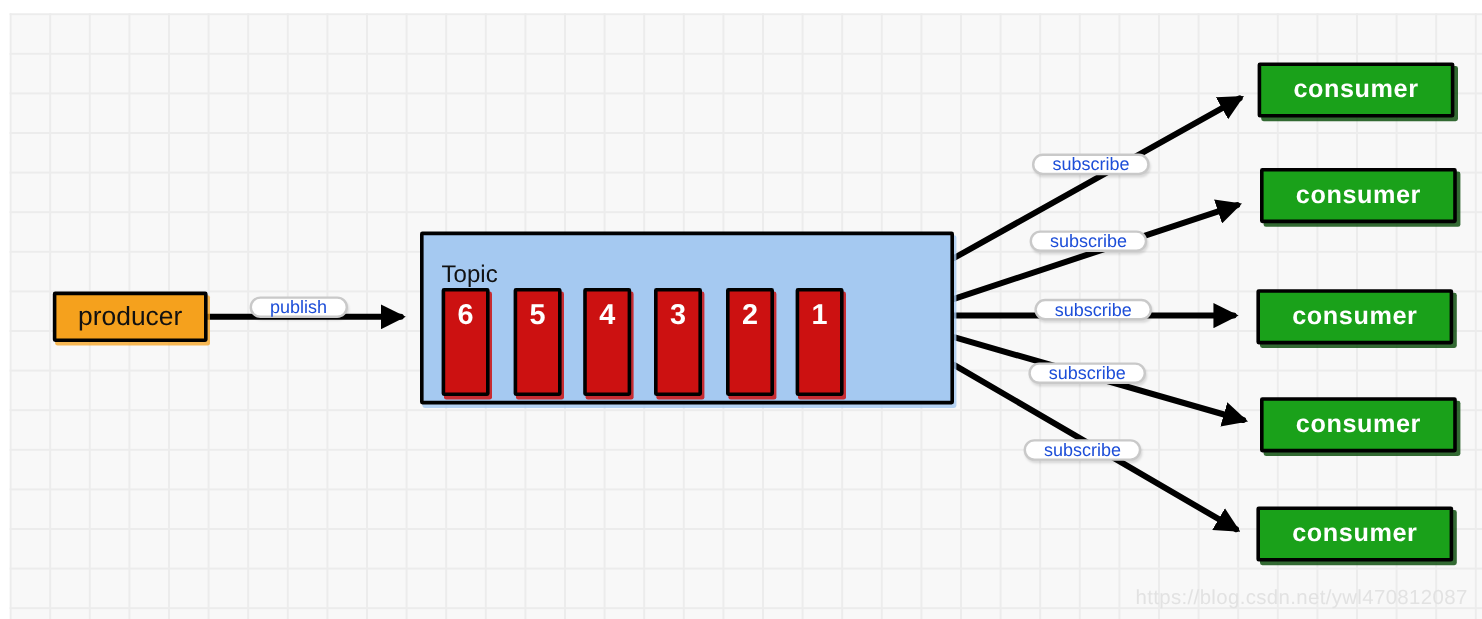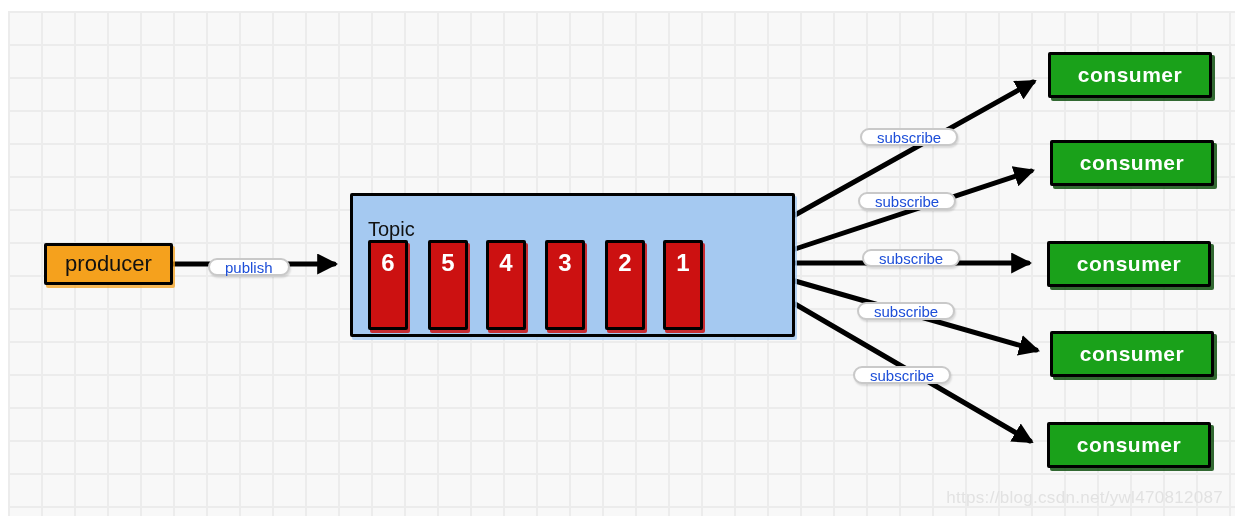--- a/index.html
+++ b/index.html
@@ -104,21 +104,21 @@
     background: #ffffff;
     border: 2px solid #c9c9c9;
     border-radius: 9px;
     box-shadow: 1px 2px 2px rgba(0,0,0,0.12);
     display: flex;
     align-items: center;
     justify-content: center;
     font-size: 15px;
     color: #1d4ed8;
   }
-  .publish { left: 208px; top: 258px; }
+  .publish { left: 208px; top: 247px; }
   .s0 { left: 860px; top: 128px; }
   .s1 { left: 858px; top: 192px; }
   .s2 { left: 862px; top: 249px; }
   .s3 { left: 857px; top: 302px; }
   .s4 { left: 853px; top: 366px; }
   .watermark {
     position: absolute;
     right: 12px; bottom: 8px;
     z-index: 4;
     font-size: 17px;

